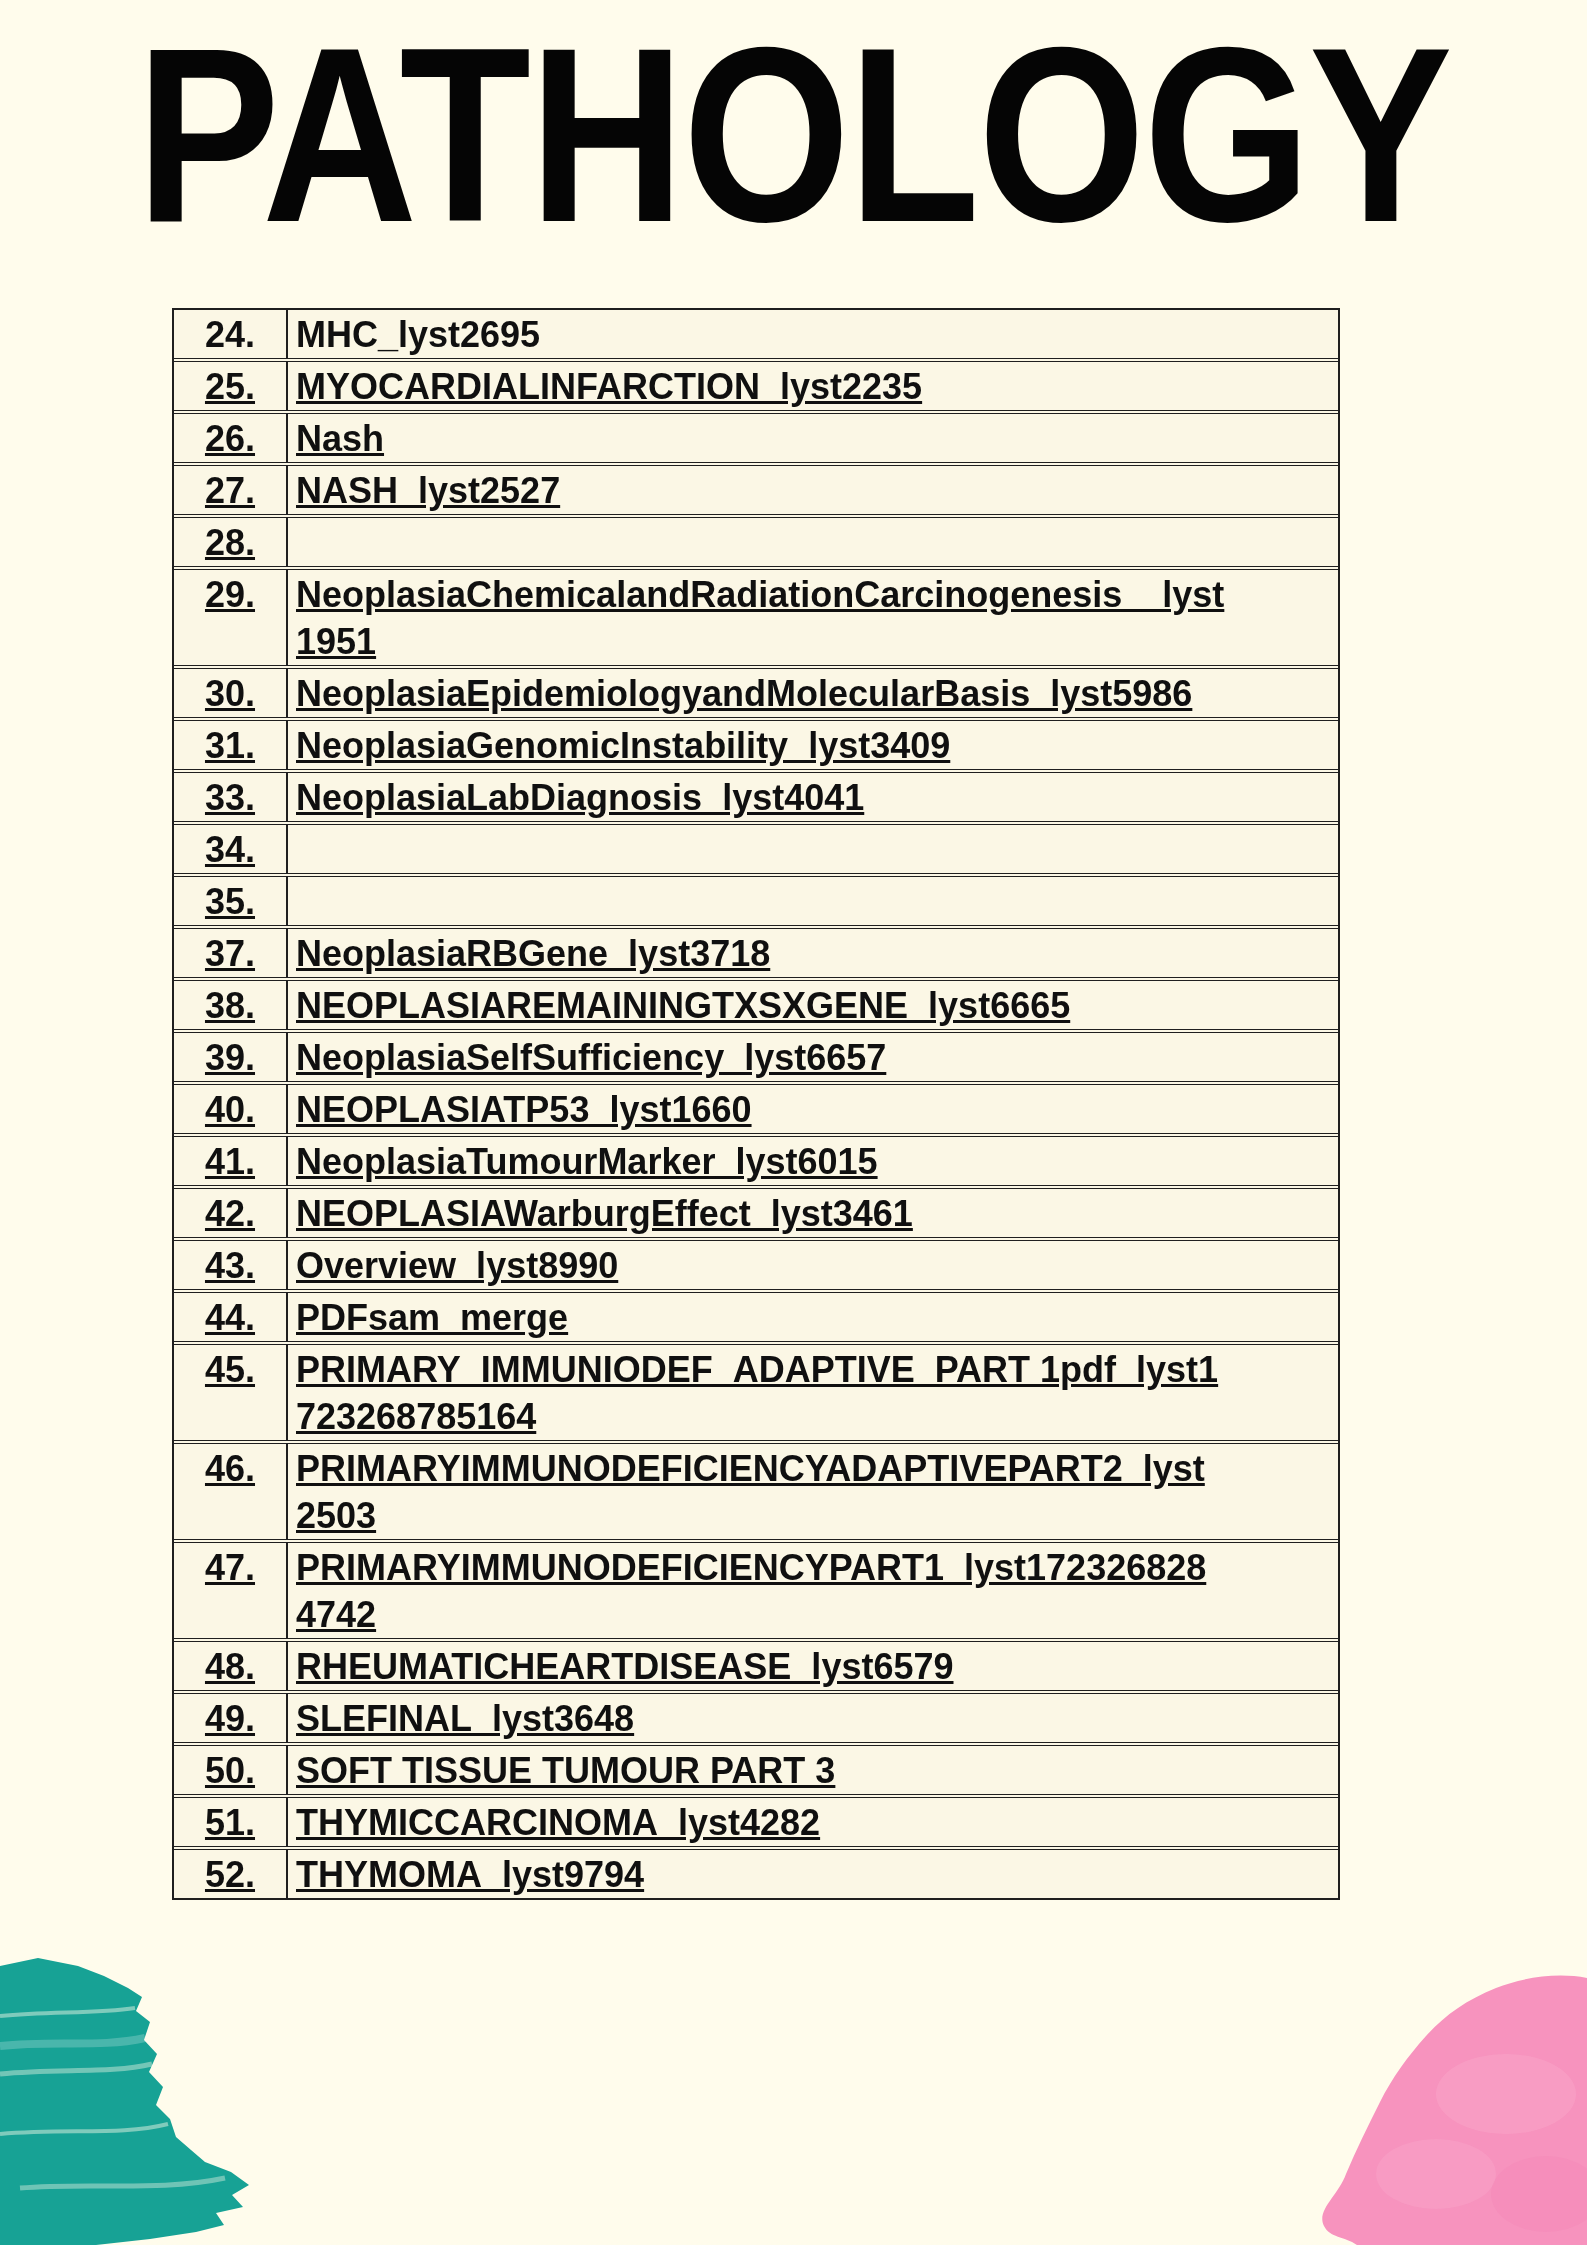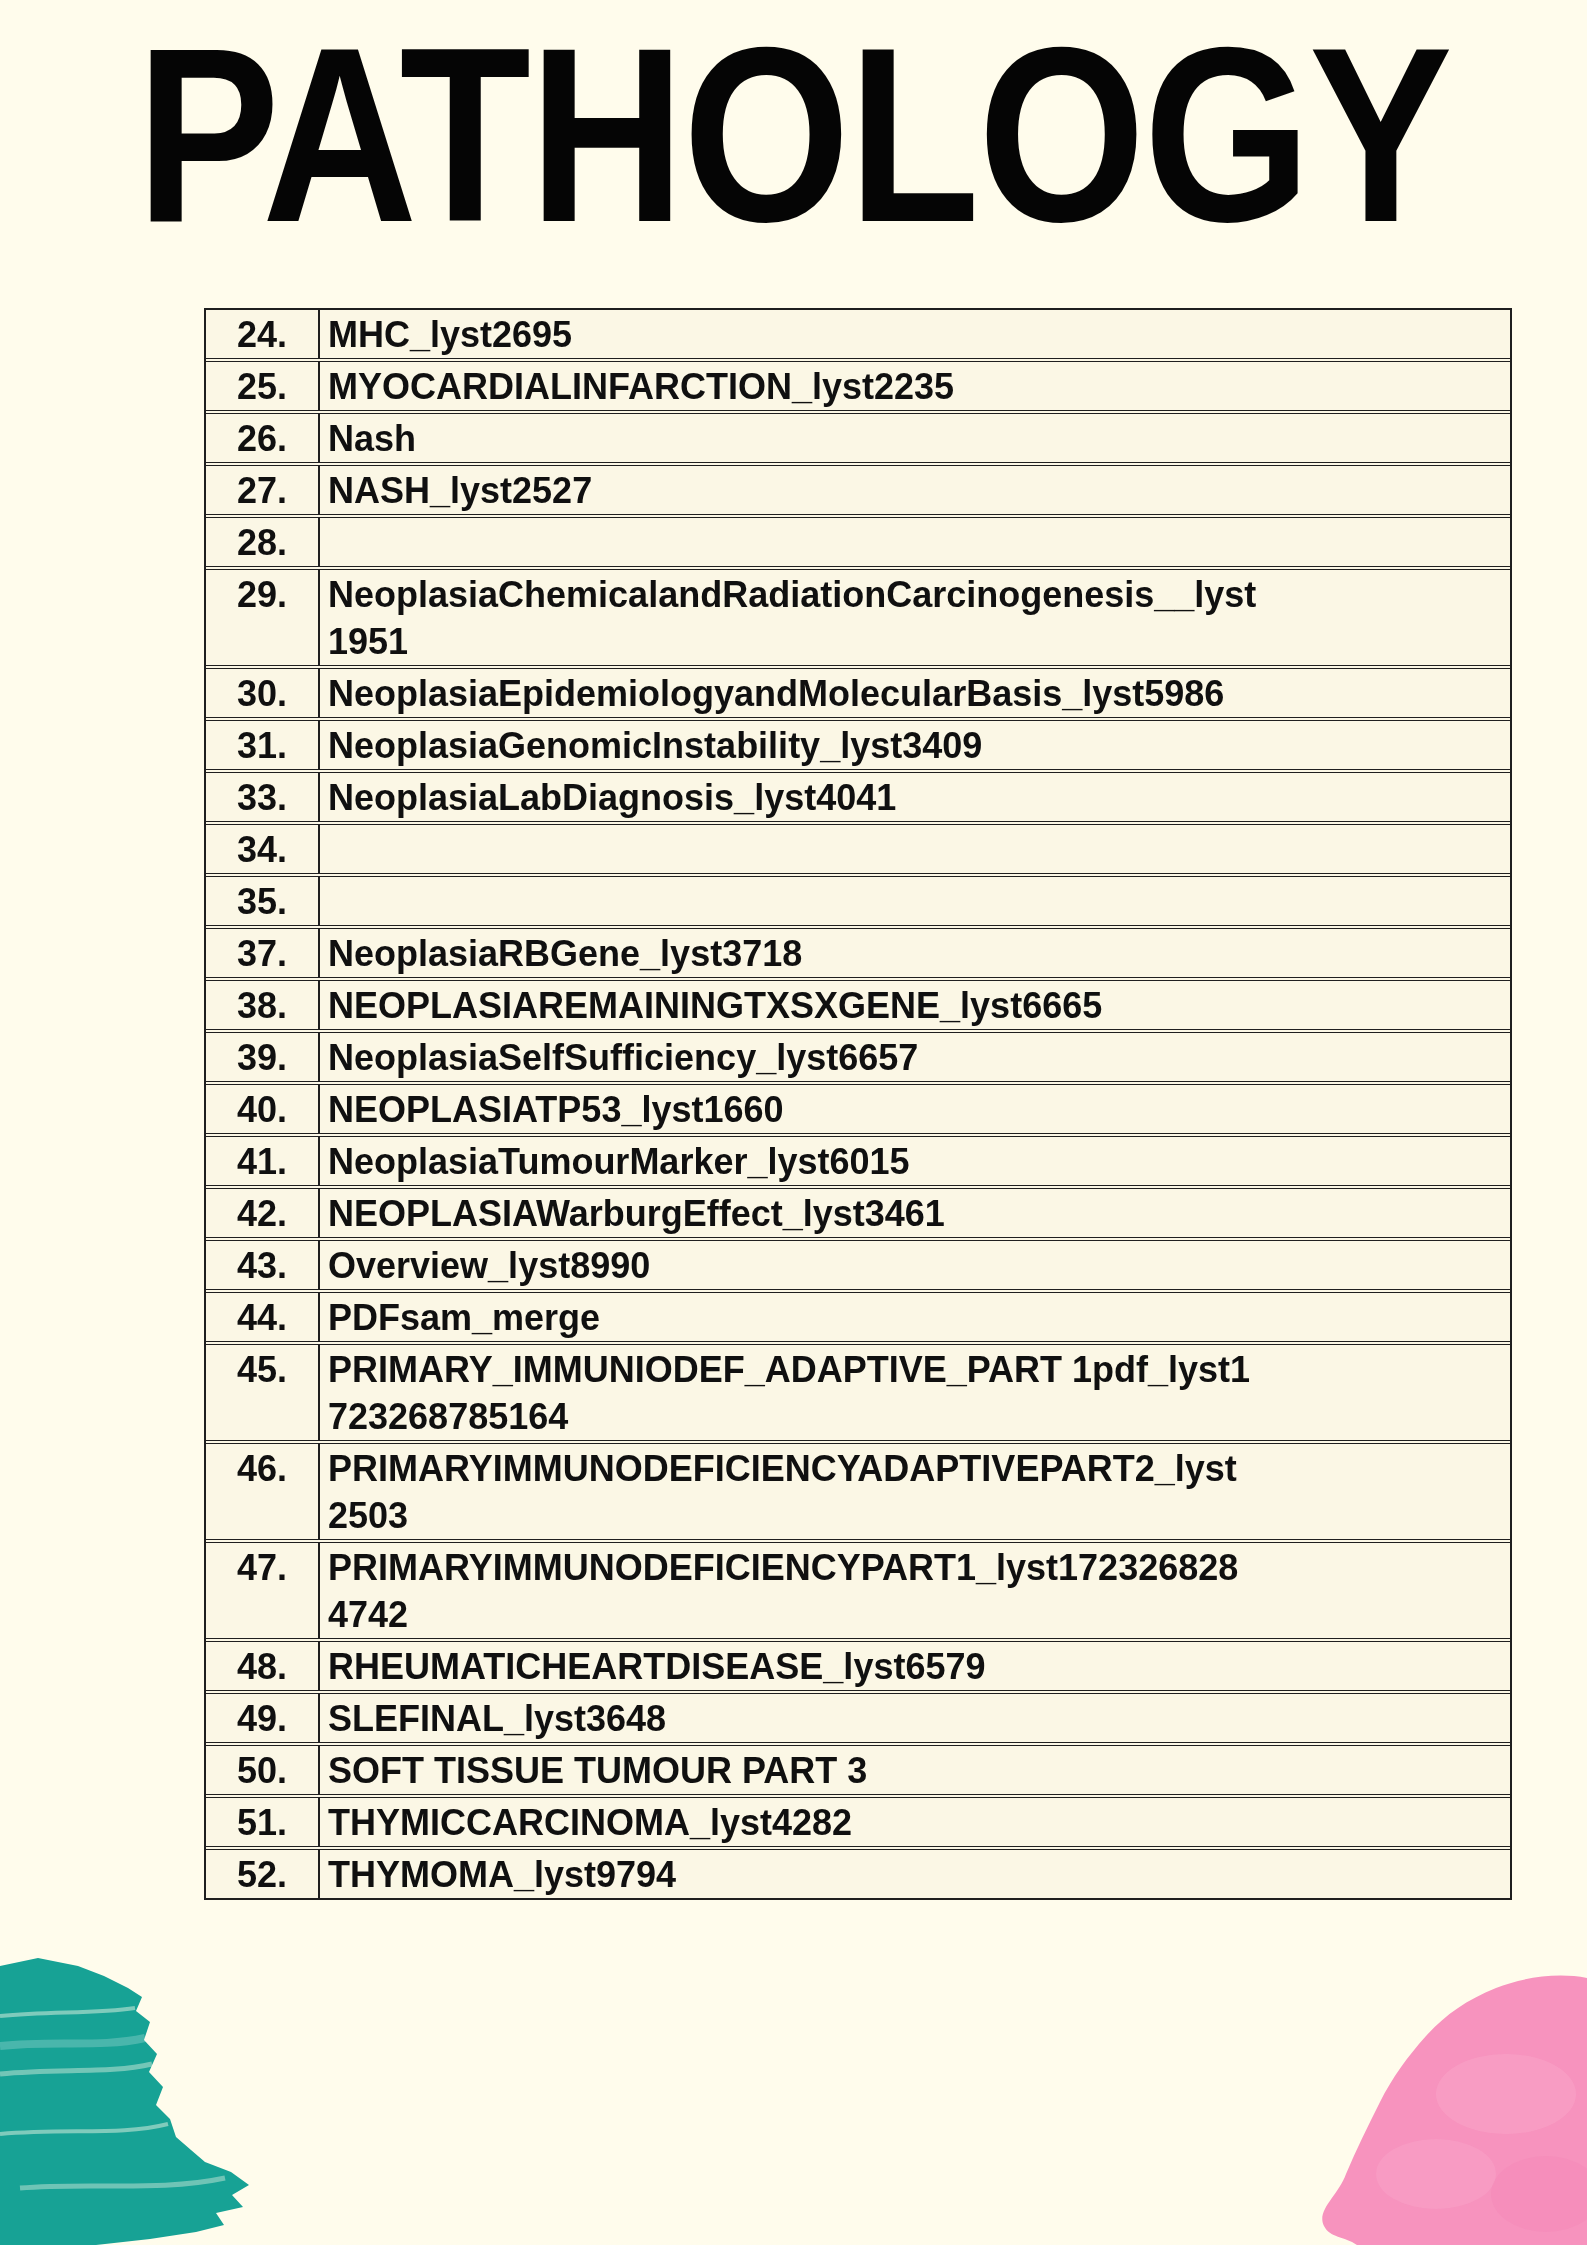--- a/index.html
+++ b/index.html
@@ -34,32 +34,33 @@
     font-weight:900;
     letter-spacing:-2px;
     transform:scale(0.97,1.12);
     transform-origin:center 55%;
     color:#050505;
     white-space:nowrap;
   }
   .table{
     position:absolute;
     top:308px;
-    left:204px;
-    width:1308px;
+    left:172px;
+    width:1168px;
     border:2px solid var(--border);
     background:var(--cell-bg);
     box-sizing:border-box;
   }
   .row{
     display:flex;
     align-items:stretch;
   }
   .row + .row{
     border-top:4px double var(--border);
+    text-decoration:underline;
   }
   .cell{
     font-weight:bold;
     font-size:36px;
     line-height:47px;
     color:var(--text);
   }
   .num{
     flex:0 0 114px;
     border-right:2px solid var(--border);

